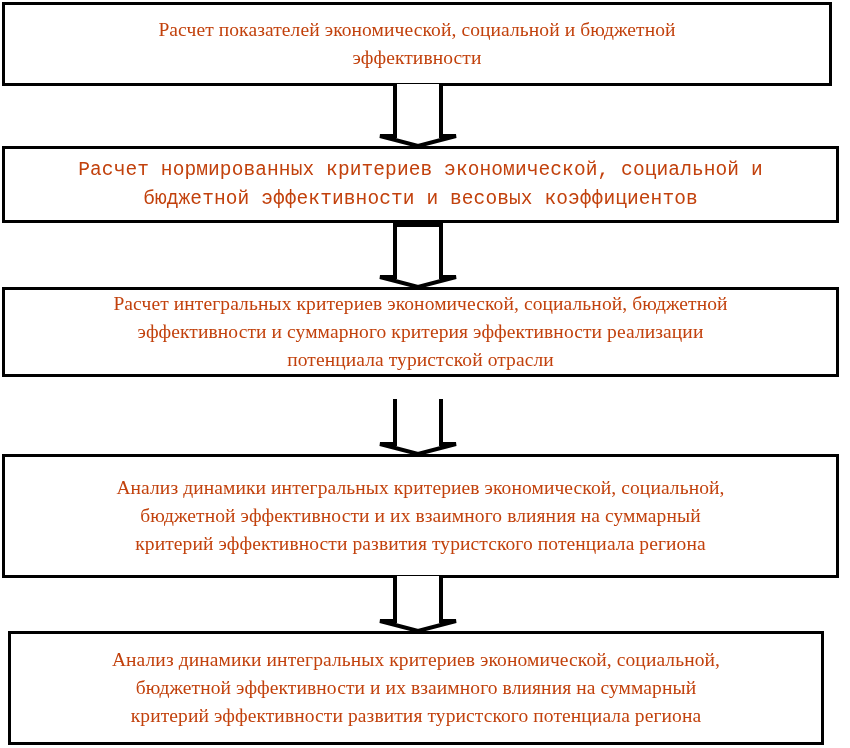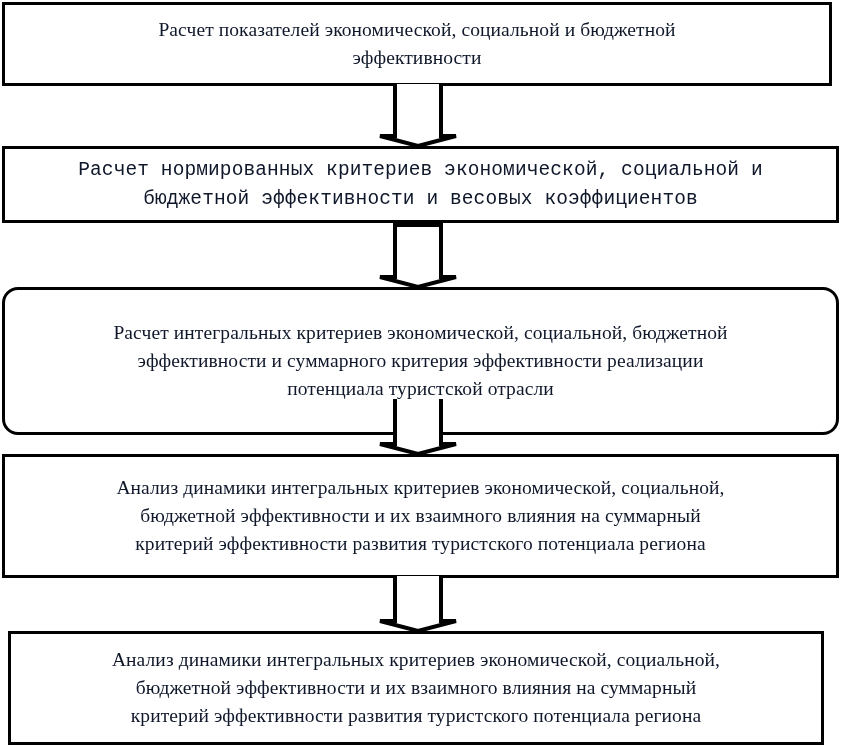--- a/index.html
+++ b/index.html
@@ -28,33 +28,33 @@
     justify-content: center;
     text-align: center;
   }
   .flow-box-text {
     display: block;
     width: 94%;
     font-size: 19.5px;
     line-height: 1.45;
     letter-spacing: 0.1px;
     white-space: pre-line;
-    color: #0f172a;
+    color: #c2410c;
   }
   .arrow-connector {
     position: absolute;
   }
   .arrow-connector svg {
     display: block;
     overflow: visible;
   }
   
   #box-1 { left: 2px;  top: 2px;   width: 830px; height: 84px; }
   #box-2 { left: 2px;  top: 146px; width: 837px; height: 77px; font-family: Liberation Mono, monospace; }
-  #box-3 { left: 2px;  top: 287px; width: 837px; height: 148px; border-radius: 16px; }
+  #box-3 { left: 2px;  top: 287px; width: 837px; height: 90px; }
   #box-4 { left: 2px;  top: 454px; width: 837px; height: 124px; }
   #box-5 { left: 8px;  top: 631px; width: 816px; height: 114px; }
   
   #arrow-1 { left: 378px; top: 86px;  width: 80px; height: 60px; }
   #arrow-2 { left: 378px; top: 223px; width: 80px; height: 64px; }
   #arrow-3 { left: 378px; top: 401px; width: 80px; height: 53px; }
   #arrow-4 { left: 378px; top: 578px; width: 80px; height: 53px; }
 </style>
 </head>
 <body>

